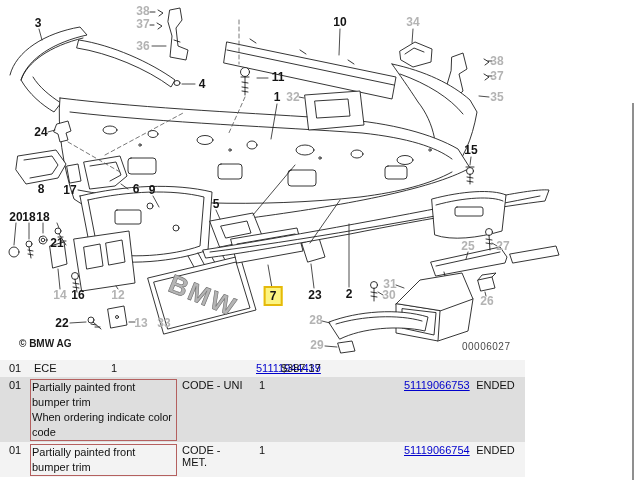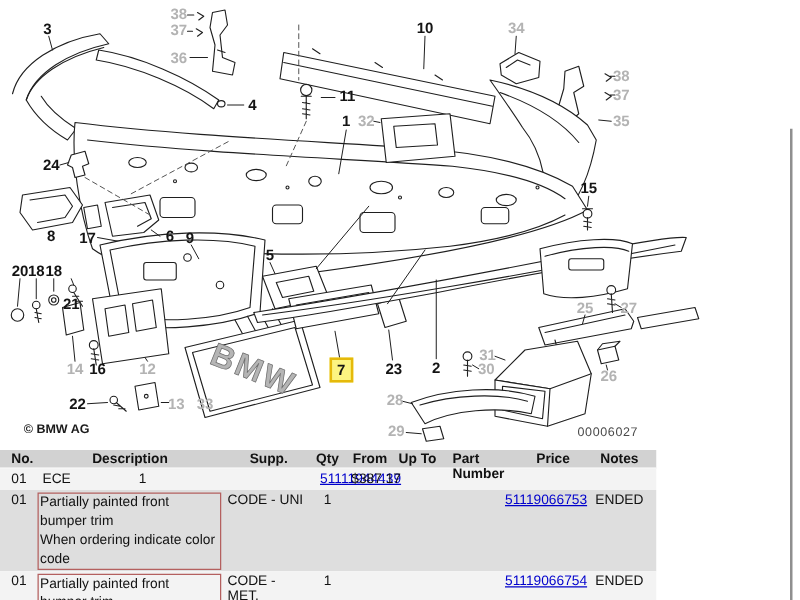--- a/index.html
+++ b/index.html
@@ -300,31 +300,20 @@
         <div class="callout gray" style="left: 317px; top: 345px;">29</div>
       </div>
 
     <div class="copyright">© BMW AG</div>
     <div class="sheetnum">00006027</div>
   </div>
 
   <div class="scrollline"></div>
 
   <div class="ptable">
-    <div class="trow thead">
-        <div class="c-no">No.</div>
-        <div class="c-desc">Description</div>
-        <div class="c-supp">Supp.</div>
-        <div class="c-qty">Qty</div>
-        <div class="c-from">From</div>
-        <div class="c-upto">Up To</div>
-        <div class="c-part">Part Number</div>
-        <div class="c-price">Price</div>
-        <div class="c-notes">Notes</div>
-      </div>
     <div>
         <div class="trow row-light">
           <div class="c-no">01</div>
           <div class="c-supp">ECE</div>
           <div class="c-qty">1</div>
           <div class="c-from"></div>
           <div class="c-upto"></div>
           <div class="c-part"><a class="pn">51111944439</a></div>
           <div class="c-price">$387.17</div>
           <div class="c-notes"></div>

